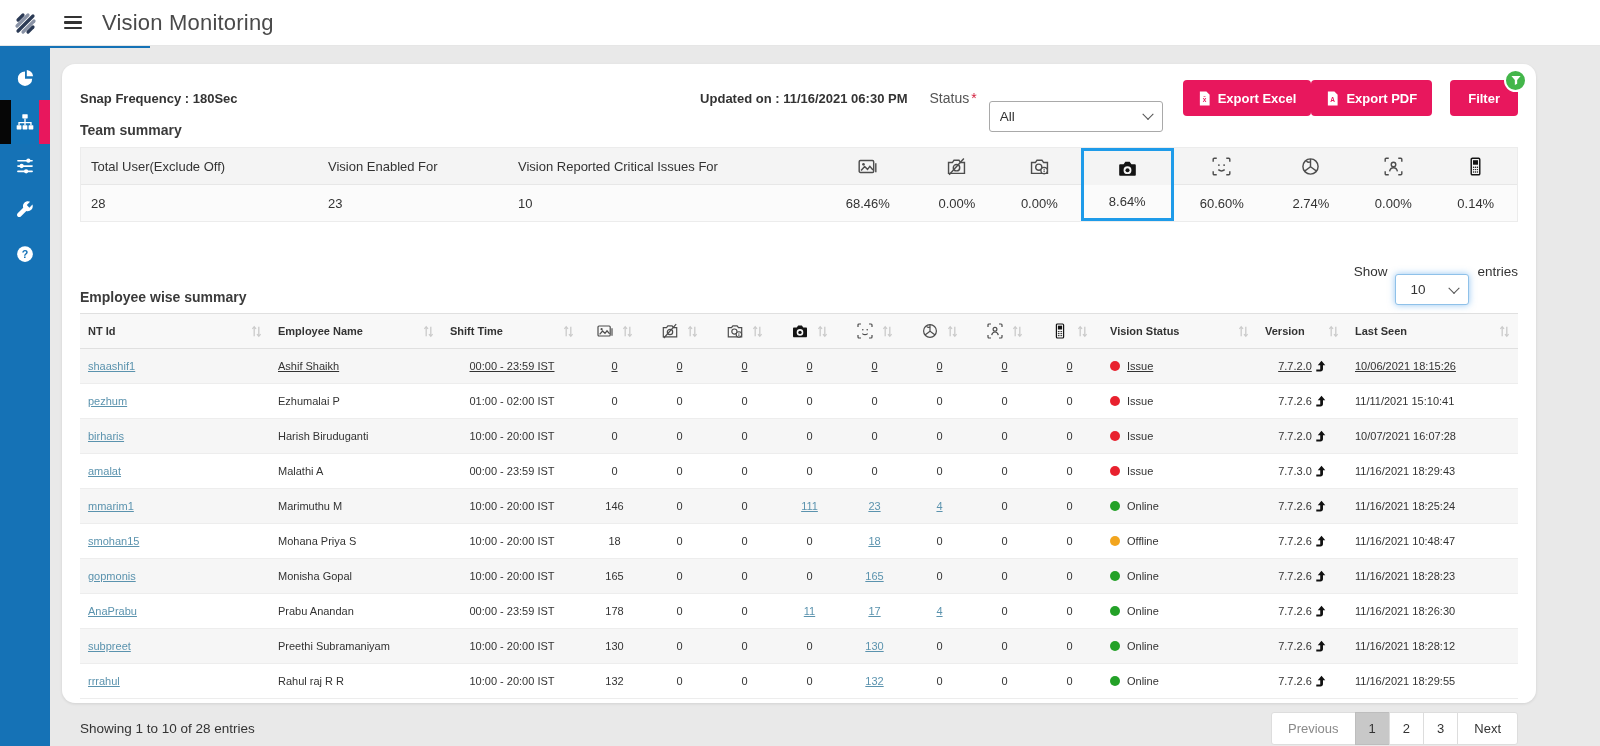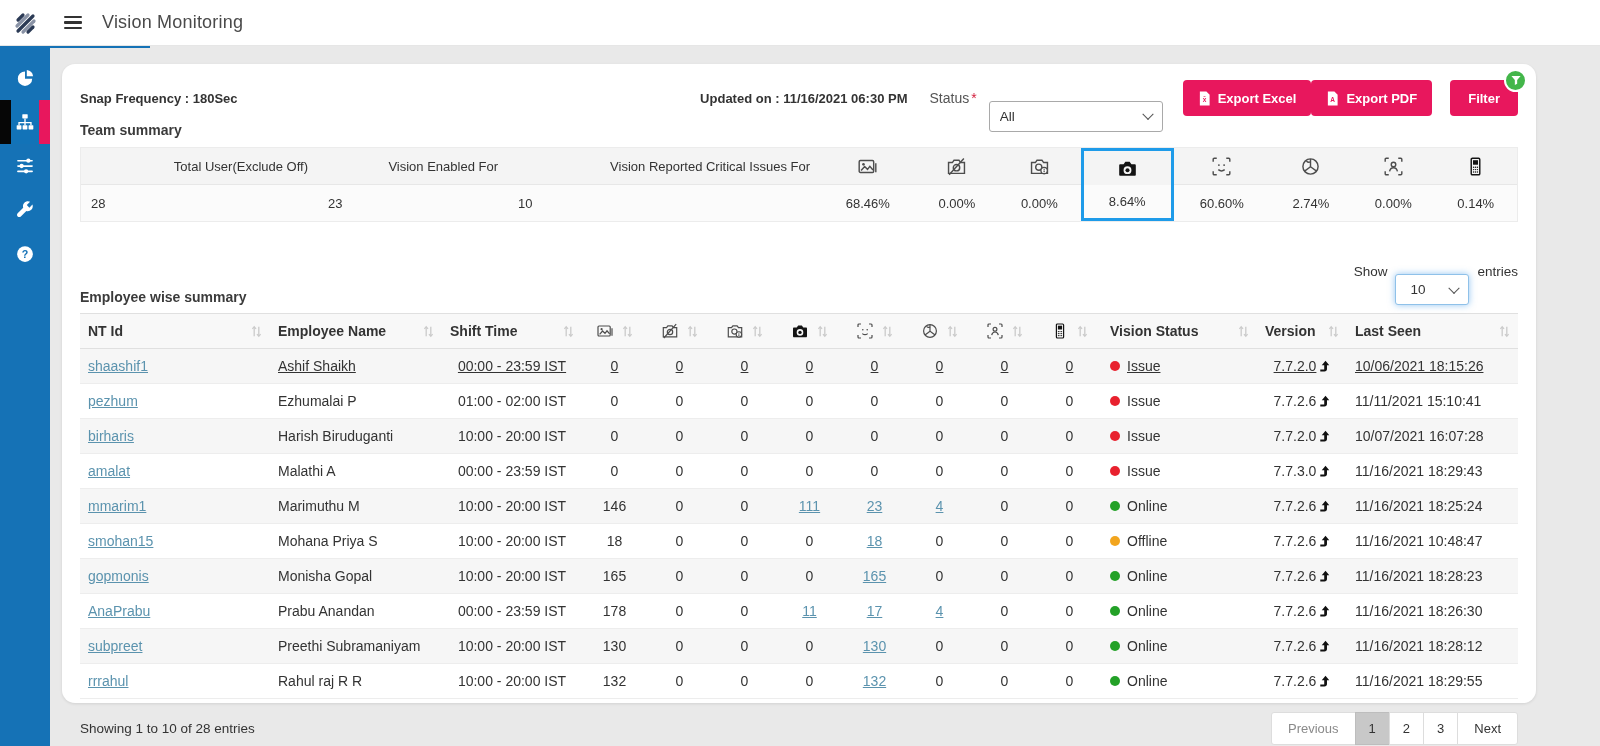--- a/index.html
+++ b/index.html
@@ -6,21 +6,21 @@
   html,body { width:1600px; height:746px; overflow:hidden; }
   body { font-family:"Liberation Sans", sans-serif; background:#e9e9e9; position:relative; color:#333; }
 
   
   .topbar { position:absolute; top:0; left:0; right:0; height:46px; background:#fff; display:flex; align-items:center; z-index:3; border-bottom:1px solid #e6e6e6; }
   .logo-underline { position:absolute; left:0; top:45px; width:150px; height:3px; background:#1572b6; }
   .logo-wrap { width:50px; height:46px; display:flex; align-items:center; justify-content:center; }
   .logo-wrap svg { width:32px; height:32px; }
   .hamburger { width:18px; height:14px; margin-left:14px; display:flex; flex-direction:column; justify-content:space-between; cursor:pointer; }
   .hamburger span { display:block; height:2.4px; background:#333; border-radius:1px; }
-  .app-title { font-size:18px; color:#4a4a4a; margin-left:20px; letter-spacing:.2px; }
+  .app-title { font-size:22px; color:#4a4a4a; margin-left:20px; letter-spacing:.2px; }
   .topbar-right { margin-left:auto; display:flex; align-items:center; gap:14px; padding-right:18px; }
   .tenant { display:flex; align-items:center; gap:9px; cursor:pointer; }
   .tenant svg { width:23px; height:23px; color:#6d6d6d; }
   .tenant-text { font-size:13.5px; color:#555; line-height:1.3; }
   .userbox { display:flex; align-items:center; gap:9px; margin-left:26px; cursor:pointer; }
   .userbox svg { width:26px; height:26px; color:#9a9a9a; }
   .user-name { font-size:13.5px; color:#555; }
   .logout { margin-left:26px; cursor:pointer; display:flex; }
   .logout svg { width:18px; height:18px; color:#222; }
 
@@ -48,34 +48,34 @@
   .btn-pdf { }
   .btn-filter { margin-left:18px; position:relative; padding:0 18px; }
   .filter-badge { position:absolute; top:-11px; right:-9px; width:23px; height:23px; border-radius:50%; background:#43b64a; border:2px solid #fff; display:flex; align-items:center; justify-content:center; }
   .filter-badge svg { width:10px; height:11px; }
 
   .section-title { font-size:14px; font-weight:bold; color:#3b3b3b; }
   .team-title { margin:4px 0 9px 0; }
 
   
   table.team { width:100%; border-collapse:separate; border-spacing:0; font-size:13px; border:1px solid #ececec; }
-  table.team th { background:#f4f4f4; height:37px; font-weight:normal; color:#333; text-align:right; padding:0 10px; border-bottom:1px solid #e7e7e7; }
+  table.team th { background:#f4f4f4; height:37px; font-weight:normal; color:#333; text-align:left; padding:0 10px; border-bottom:1px solid #e7e7e7; }
   table.team th.ic, table.team td.ic { text-align:center; padding:0 4px; }
   table.team td { background:#fbfbfb; height:36px; padding:0 10px; color:#333; }
   table.team .icn { width:19px; height:19px; color:#4d4d4d; vertical-align:middle; }
   table.team .icn.dark { color:#141414; }
   th.hl { border-top:3px solid #1e9be9 !important; border-left:3px solid #1e9be9; border-right:3px solid #1e9be9; border-bottom:none !important; }
   td.hl { border-left:3px solid #1e9be9; border-right:3px solid #1e9be9; border-bottom:3px solid #1e9be9; }
 
   
   .emp-head-row { display:flex; align-items:flex-end; margin:16px 0 8px 0; }
   .show-entries { margin-left:auto; display:flex; align-items:center; gap:8px; font-size:13.5px; color:#333; }
   .show-select { width:74px; height:31px; border:1px solid #8fc1e9; border-radius:3px; box-shadow:0 0 7px rgba(60,150,230,.55); font-size:13.5px; color:#333; padding:0 24px 0 14px; }
 
-  table.emp { width:100%; border-collapse:collapse; font-size:14px; }
+  table.emp { width:100%; border-collapse:collapse; font-size:11px; }
   table.emp thead th { background:#f8f8f8; height:35px; border-top:1px solid #e0e0e0; border-bottom:1px solid #e0e0e0; font-weight:bold; color:#333; padding:0 8px; }
   table.emp thead th .hcell { display:flex; align-items:center; }
   table.emp thead th .hcell.between { justify-content:space-between; }
   table.emp thead th .hcell.center { justify-content:center; gap:9px; }
   table.emp .sort { width:11px; height:13px; color:#cbcbcb; flex:none; }
   table.emp .icn { width:16px; height:16px; color:#4d4d4d; }
   table.emp .icn.dark { color:#141414; }
   table.emp tbody tr:nth-child(odd) { background:#f6f6f6; }
   table.emp tbody tr:nth-child(even) { background:#fff; }
   table.emp tbody td { height:35px; padding:0 8px; border-bottom:1px solid #ededed; color:#333; }

